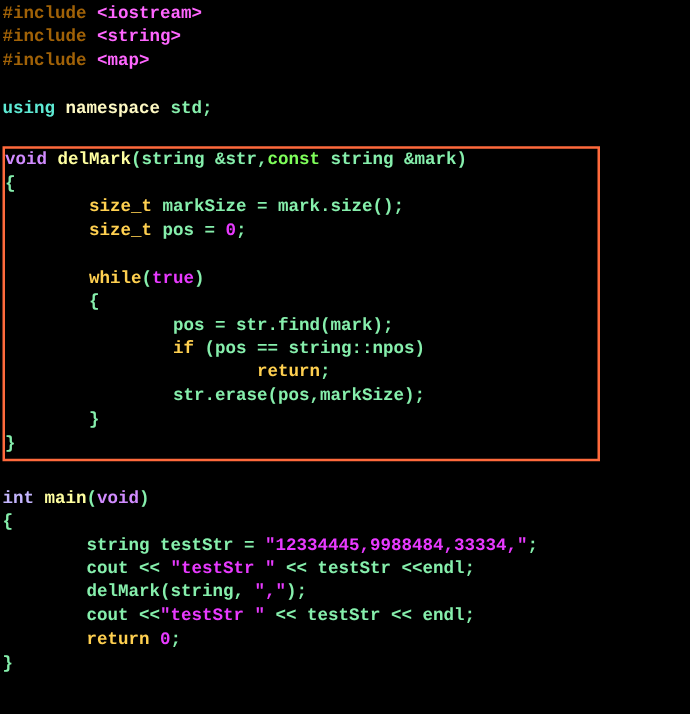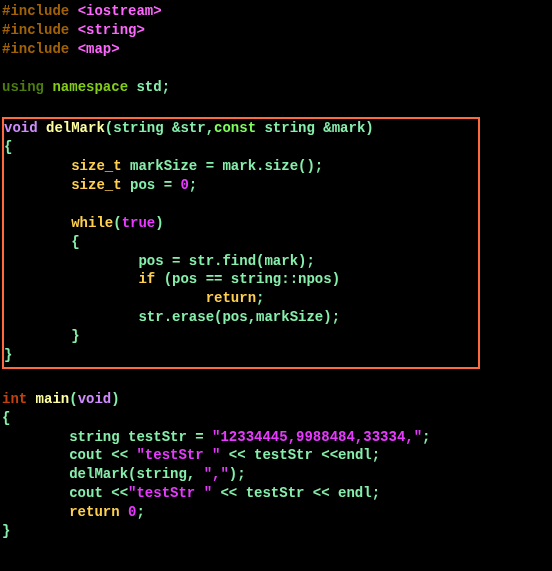--- a/index.html
+++ b/index.html
@@ -14,30 +14,30 @@
     width: 552px;
     height: 571px;
     overflow: hidden;
   }
   .code {
     white-space: pre;
     padding: 2px 0 0 2px;
   }
   .preproc { color: #a16207; }
   .angle   { color: #ff66ff; text-align: right; }
-  .kw-using{ color: #4d7c0f; }
-  .kw-ns   { color: #84cc16; }
+  .kw-using{ color: #5eead4; }
+  .kw-ns   { color: #fef9c3; }
   .kw-void { color: #d18cff; }
   .kw-const{ color: #7fff5a; }
   .kw-sizet{ color: #ffd050; }
   .kw-while{ color: #ffd050; }
   .kw-true { color: #e83aff; }
   .kw-if   { color: #ffd050; }
   .kw-ret  { color: #ffd050; }
-  .kw-int  { color: #c2410c; }
+  .kw-int  { color: #c4b5fd; }
   .num0    { color: #e83aff; }
   .str     { color: #e83aff; }
   .fn      { color: #ffffa0; }
   .plain   { color: #86efac; }
   .highlight-box {
     border: 2px solid #ff6a3c;
     margin: 2px 2px 2px 0;
     display: inline-block;
     width: 478px;
     box-sizing: border-box;

